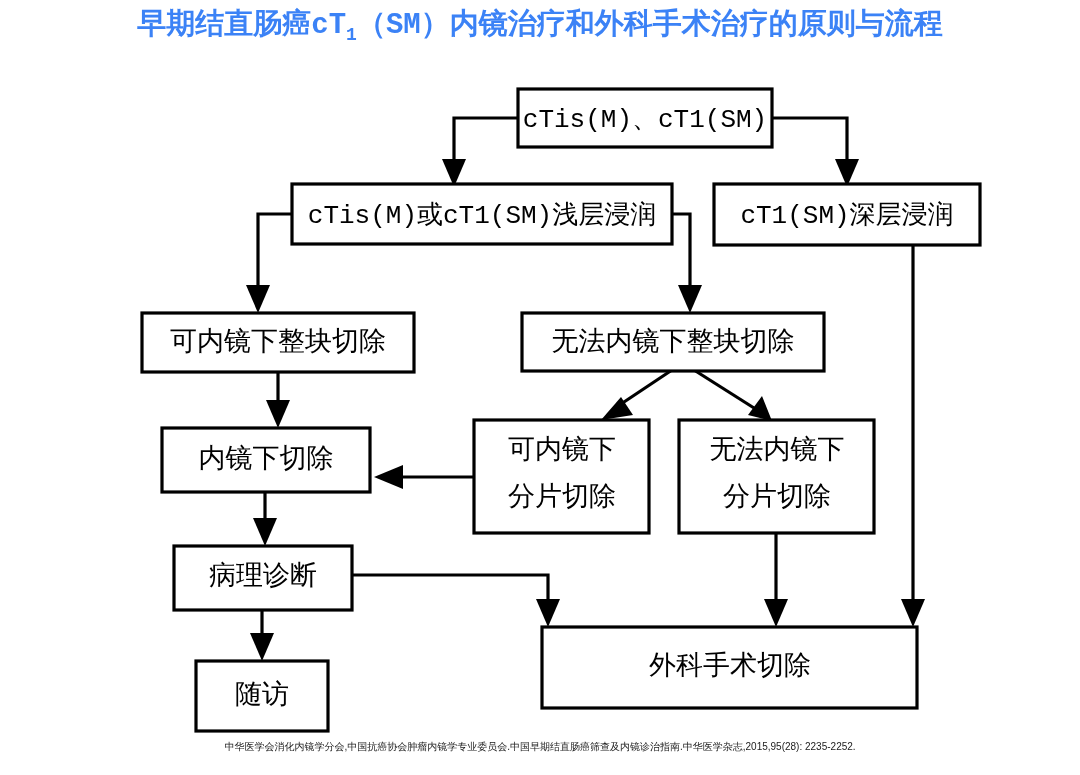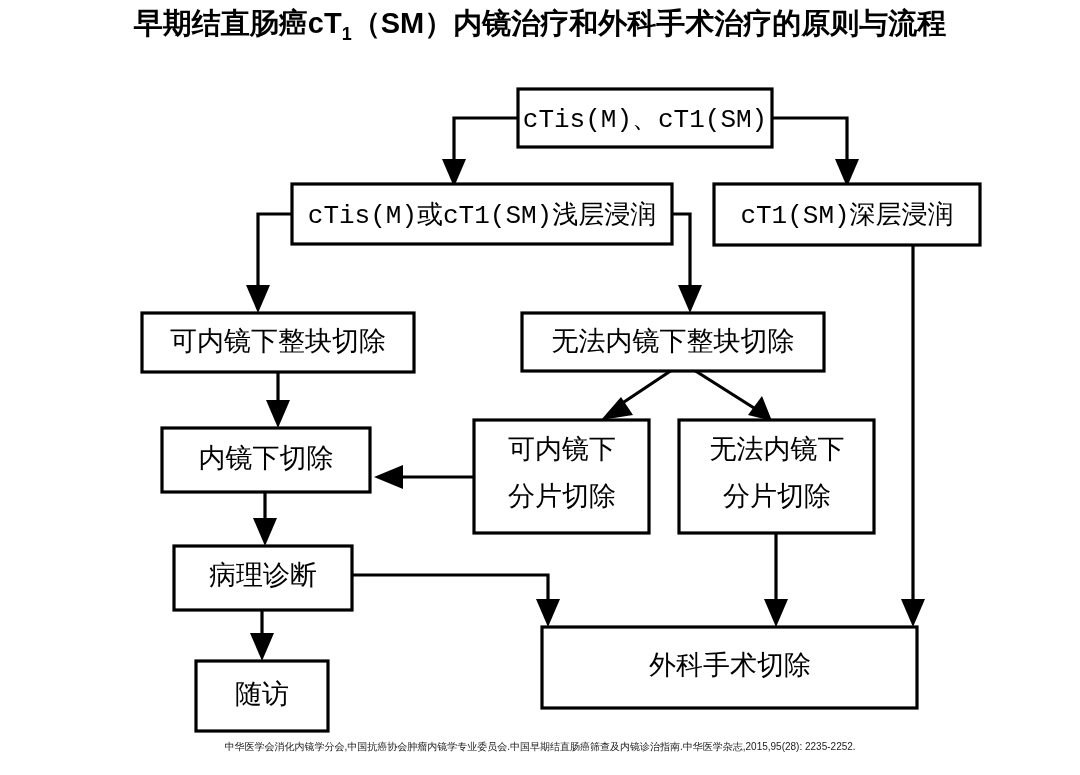--- a/index.html
+++ b/index.html
@@ -14,26 +14,26 @@
     color: #000000;
     overflow: hidden;
     position: relative;
   }
   #page-title {
     position: absolute;
     left: 0;
     top: 4px;
     width: 1080px;
     text-align: center;
-    font-family: Liberation Sans, sans-serif;
+    font-family: Liberation Mono, monospace;
     font-weight: bold;
     font-size: 29px;
     letter-spacing: 0px;
     white-space: nowrap;
-    color: #000000;
+    color: #3b82f6;
   }
   #page-title .sub {
     font-size: 18px;
     vertical-align: sub;
     font-weight: bold;
   }
   #flow-wrap {
     position: absolute;
     left: 14px;
     top: 70px;

